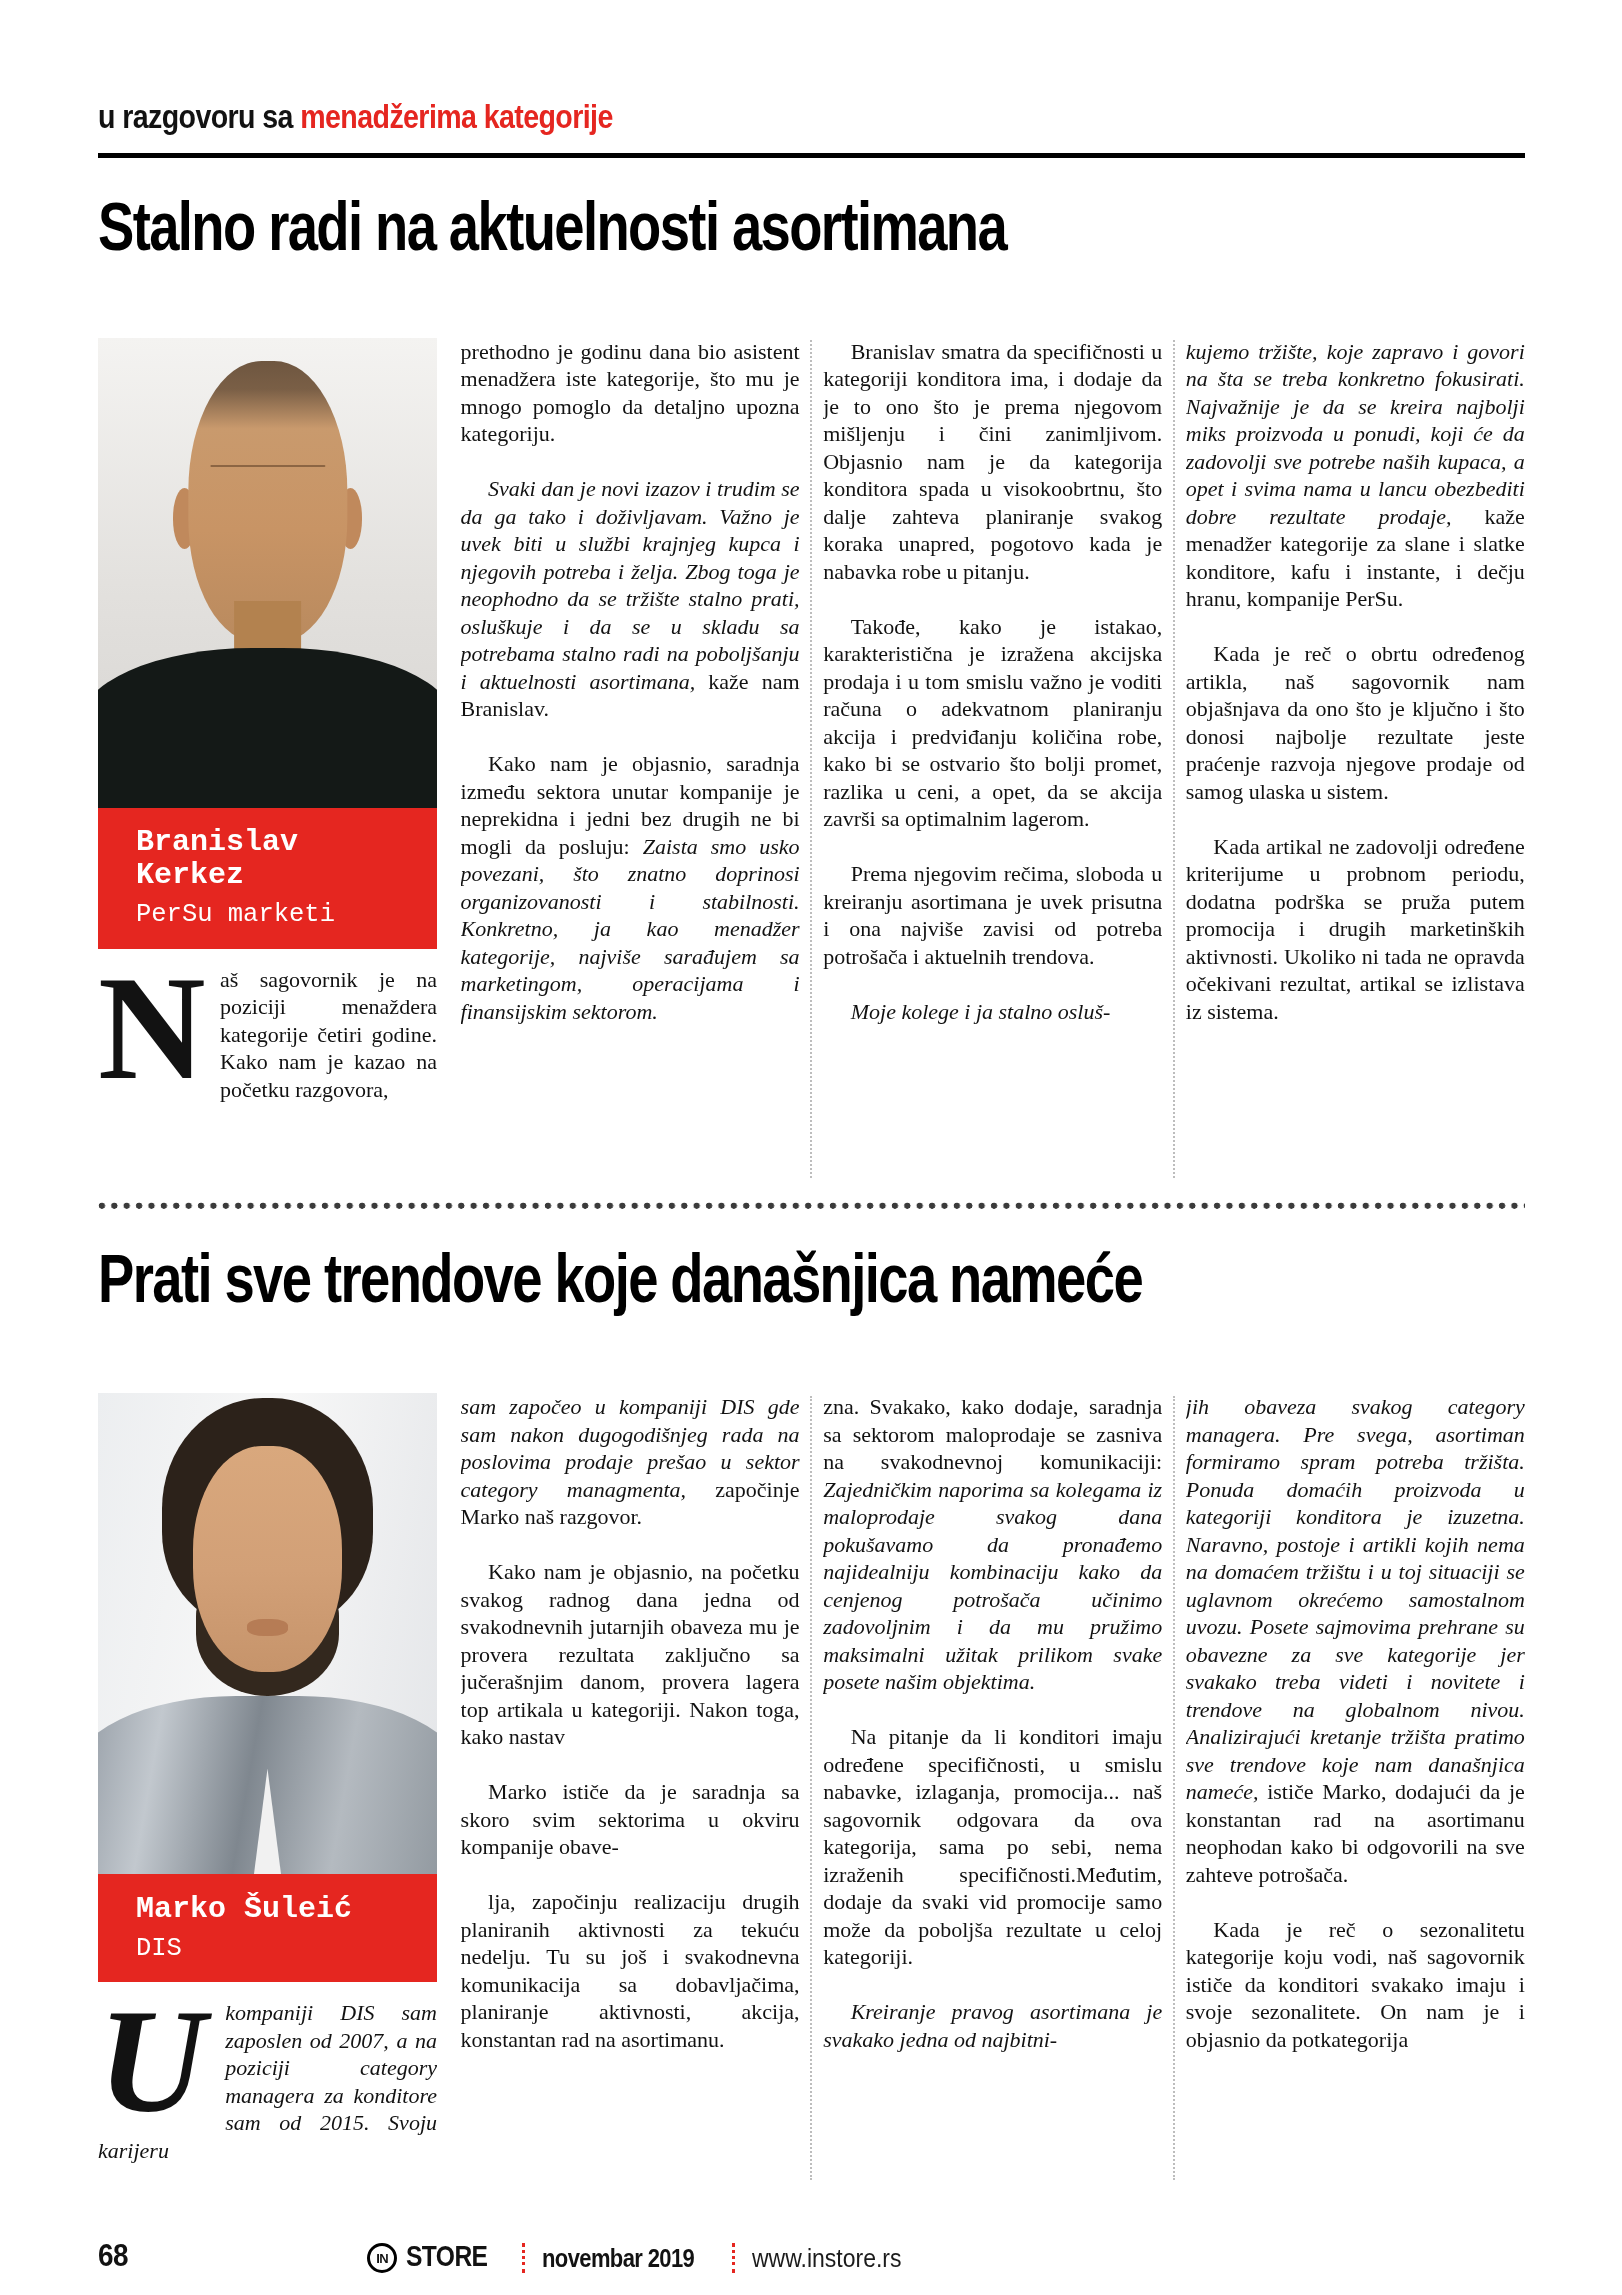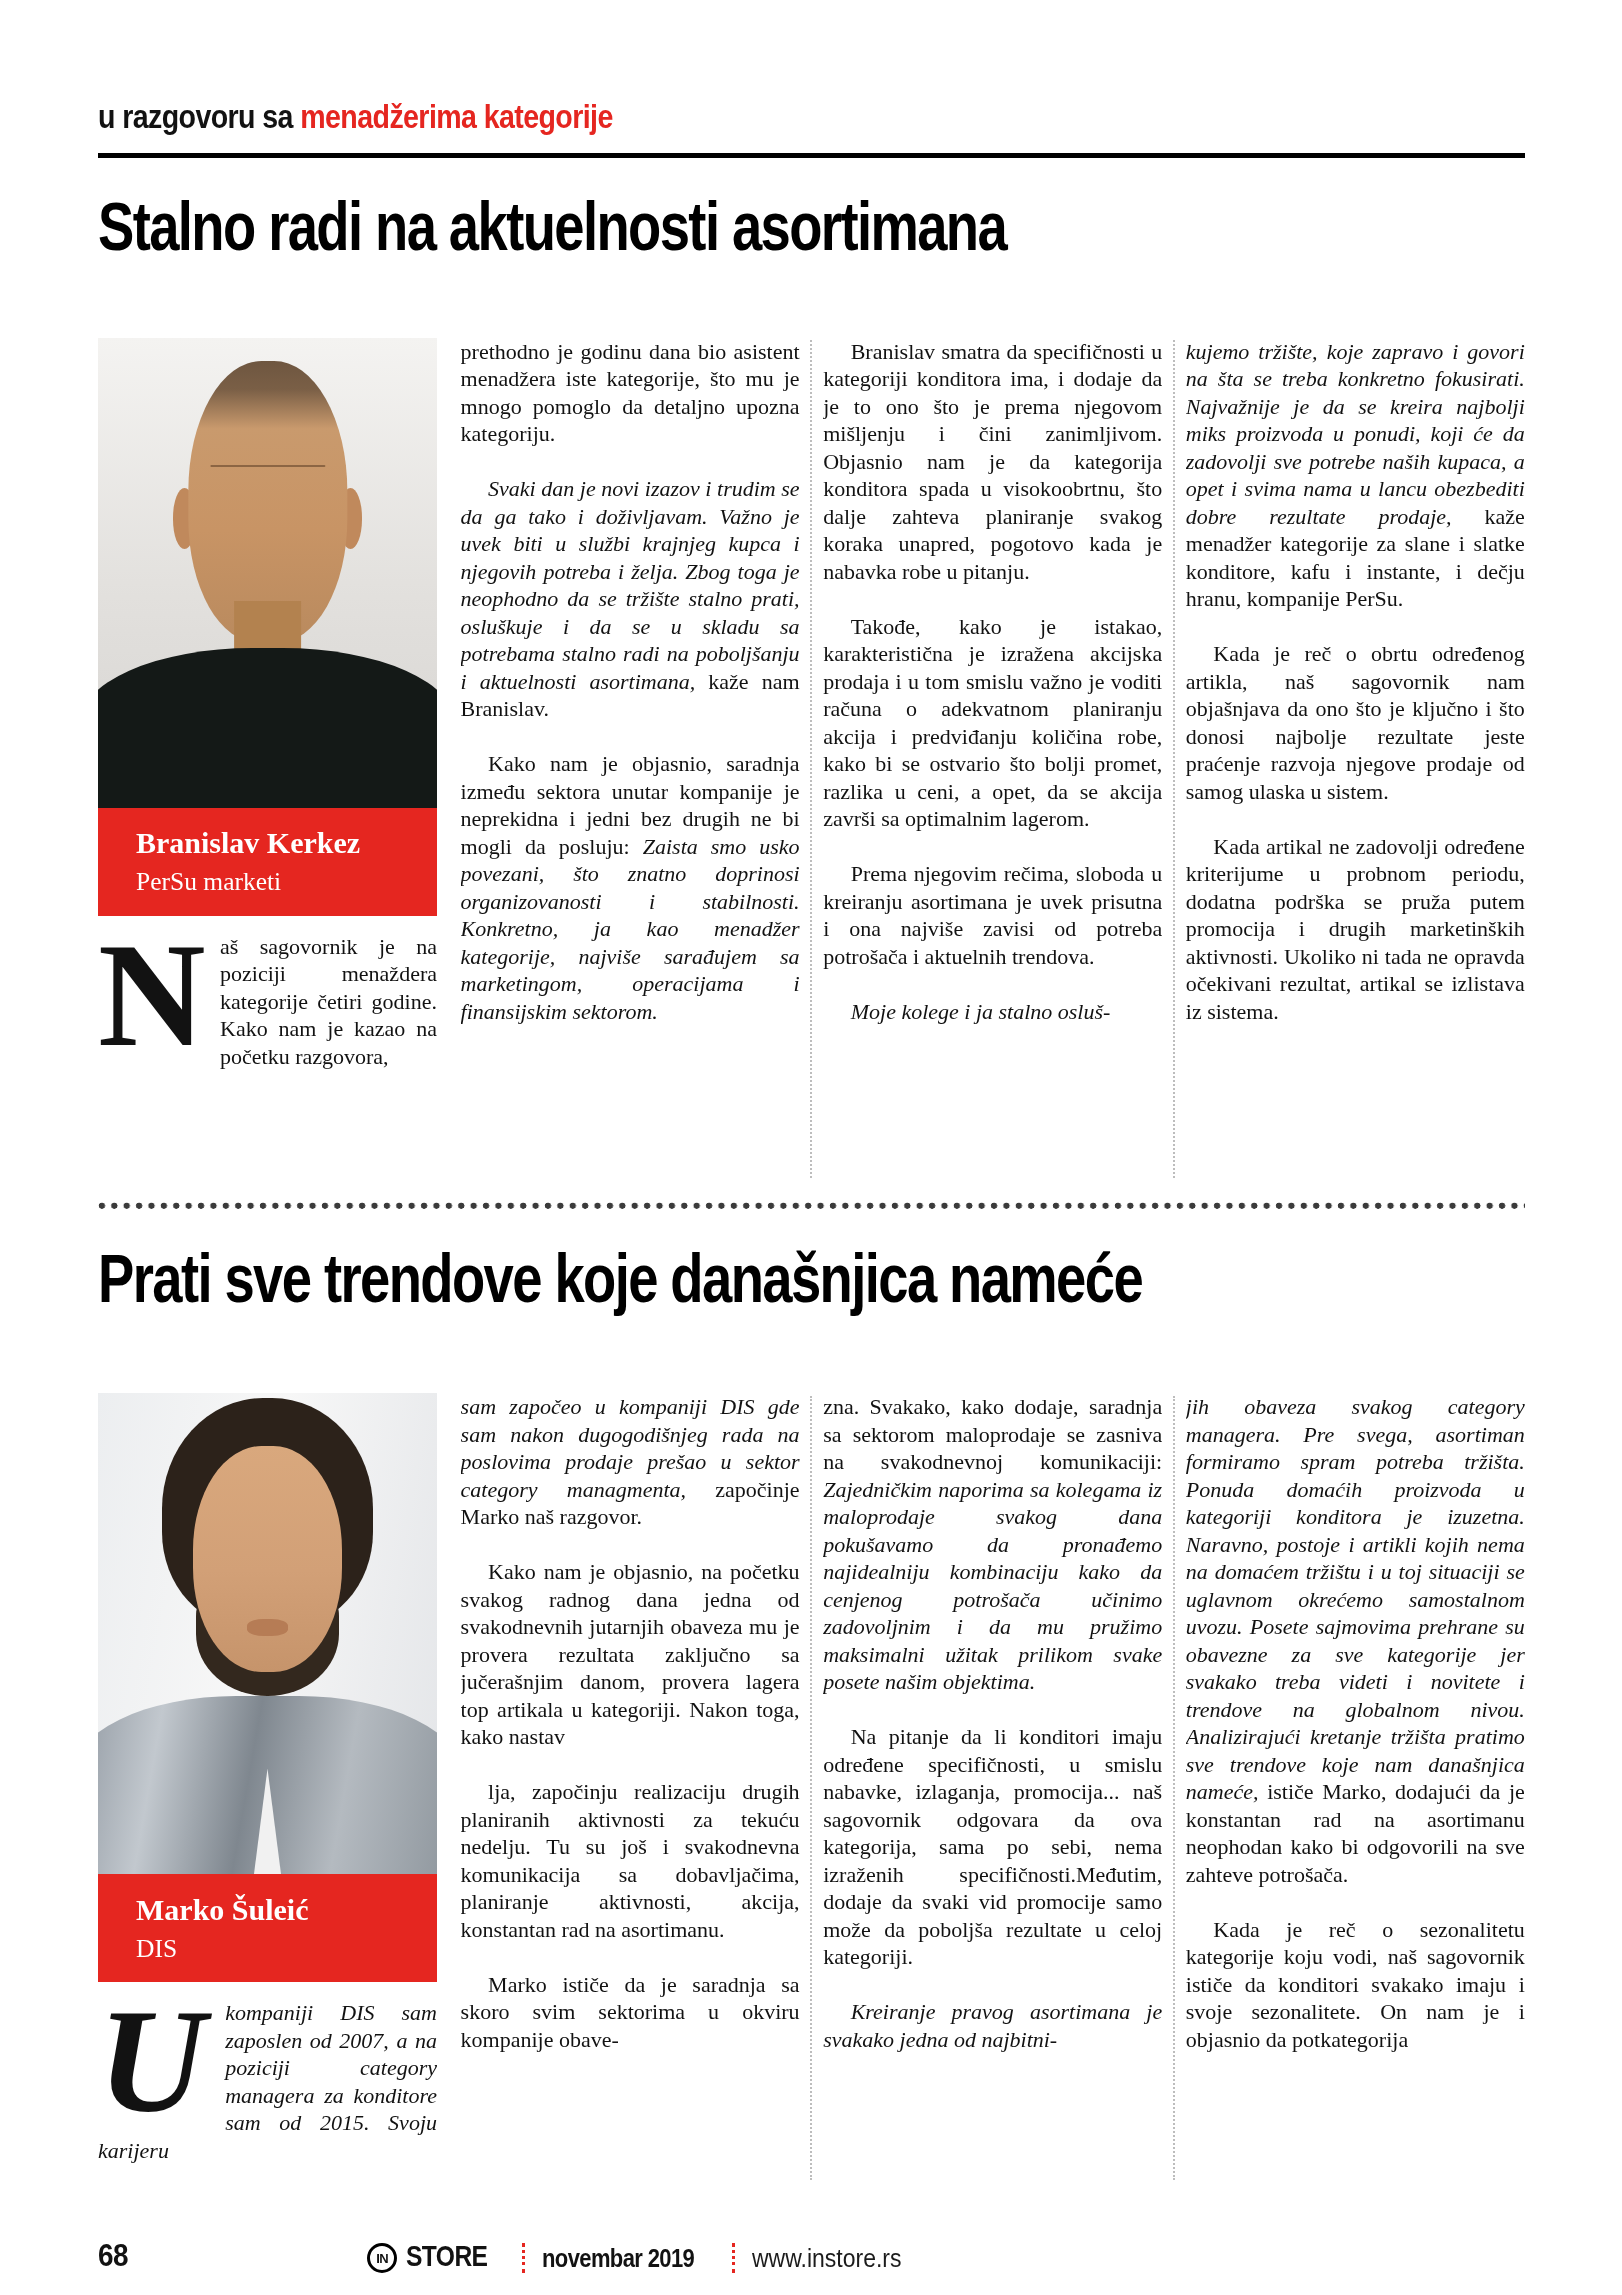--- a/index.html
+++ b/index.html
@@ -92,21 +92,21 @@
   .p2-mouth{position:absolute;left:44%;top:47%;width:12%;height:3.5%;
     background:#b67c55;border-radius:40%;}
   .p2-jacket{position:absolute;left:-8%;bottom:-3%;width:116%;height:40%;
     background:linear-gradient(100deg,#8e969f 0%,#c2c8ce 22%,#7f878f 45%,#b4bac0 68%,#8a9299 100%);
     border-radius:42% 42% 0 0;}
   .p2-shirt{position:absolute;left:46%;bottom:0;width:8%;height:22%;
     background:#f1f1f1;clip-path:polygon(50% 0,0 100%,100% 100%);}
 
   
   .cap{background:var(--red);color:#fff;padding:18.3px 13px 19.6px 38px;
-    font-family:Liberation Serif, serif;}
+    font-family:Liberation Mono, monospace;}
   .cap .nm{font-weight:bold;font-size:30px;line-height:33px;letter-spacing:0;}
   .cap .co{font-size:25.5px;line-height:29px;margin-top:7.9px;font-weight:normal;}
 
   
   .intro{margin-top:17px;font-size:22px;line-height:27.5px;text-align:justify;}
   .dc{float:left;font-size:149px;line-height:115px;padding:3.9px 14.4px 0 0;
     font-weight:bold;font-family:"Liberation Serif", serif;}
   .dc.itc{font-style:italic;padding-right:19.6px;}
 
   
@@ -208,22 +208,22 @@
           <div class="co">DIS</div>
         </div>
         <p class="intro it"><span class="dc itc">U</span><span>kompaniji DIS sam zaposlen od 2007, a na poziciji category managera za konditore sam od 2015. Svoju karijeru</span></p>
       </div>
 
       <div class="gut"></div>
 
       <div class="col">
         <p class="bp"><span class="it">sam započeo u kompaniji DIS gde sam nakon dugogodišnjeg rada na poslovima prodaje prešao u sektor category managmenta,</span><span> započinje Marko naš razgovor.</span></p>
         <p class="bp sp ind"><span>Kako nam je objasnio, na početku svakog radnog dana jedna od svakodnevnih jutarnjih obaveza mu je provera rezultata zaključno sa jučerašnjim danom, provera lagera top artikala u kategoriji. Nakon toga, kako nastav</span></p>
+        <p class="bp sp ind"><span>Marko ističe da je saradnja sa skoro svim sektorima u okviru kompanije obave-</span></p>
         <p class="bp sp ind"><span>lja, započinju realizaciju drugih planiranih aktivnosti za tekuću nedelju. Tu su još i svakodnevna komunikacija sa dobavljačima, planiranje aktivnosti, akcija, konstantan rad na asortimanu.</span></p>
-        <p class="bp sp ind"><span>Marko ističe da je saradnja sa skoro svim sektorima u okviru kompanije obave-</span></p>
       </div>
 
       <div class="gut dot"></div>
 
       <div class="col">
         <p class="bp"><span>zna. Svakako, kako dodaje, saradnja sa sektorom maloprodaje se zasniva na svakodnevnoj komunikaciji: </span><span class="it">Zajedničkim naporima sa kolegama iz maloprodaje svakog dana pokušavamo da pronađemo najidealniju kombinaciju kako da cenjenog potrošača učinimo zadovoljnim i da mu pružimo maksimalni užitak prilikom svake posete našim objektima.</span></p>
         <p class="bp sp ind"><span>Na pitanje da li konditori imaju određene specifičnosti, u smislu nabavke, izlaganja, promocija... naš sagovornik odgovara da ova kategorija, sama po sebi, nema izraženih specifičnosti.Međutim, dodaje da svaki vid promocije samo može da poboljša rezultate u celoj kategoriji.</span></p>
         <p class="bp sp ind"><span class="it">Kreiranje pravog asortimana je svakako jedna od najbitni-</span></p>
       </div>
 

